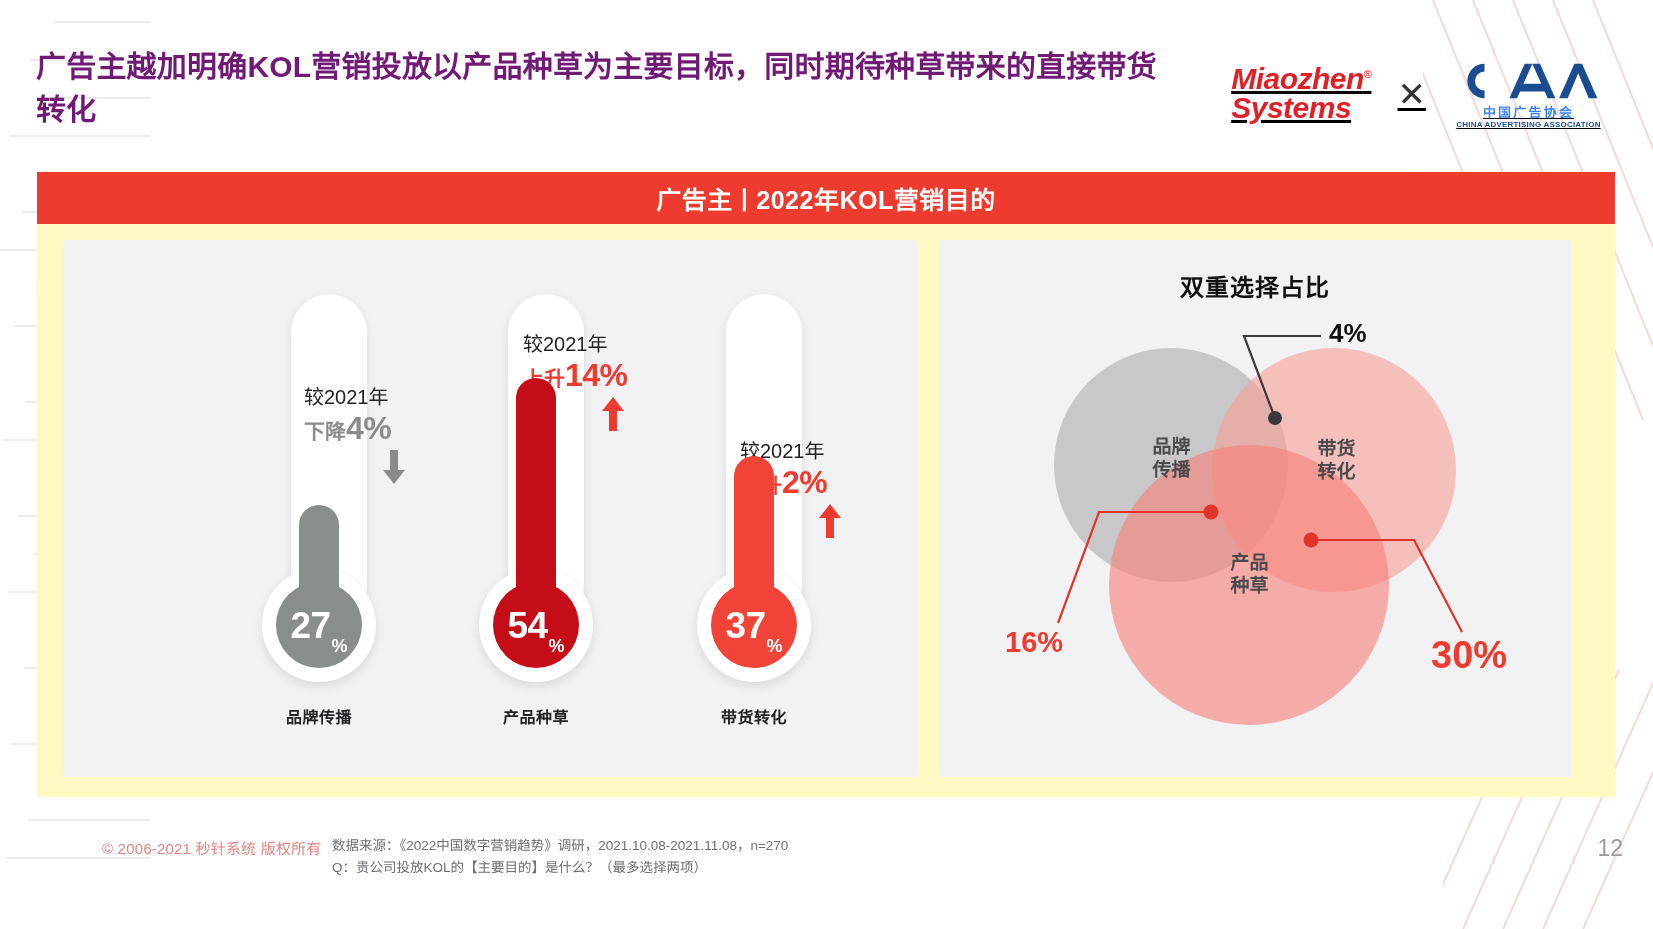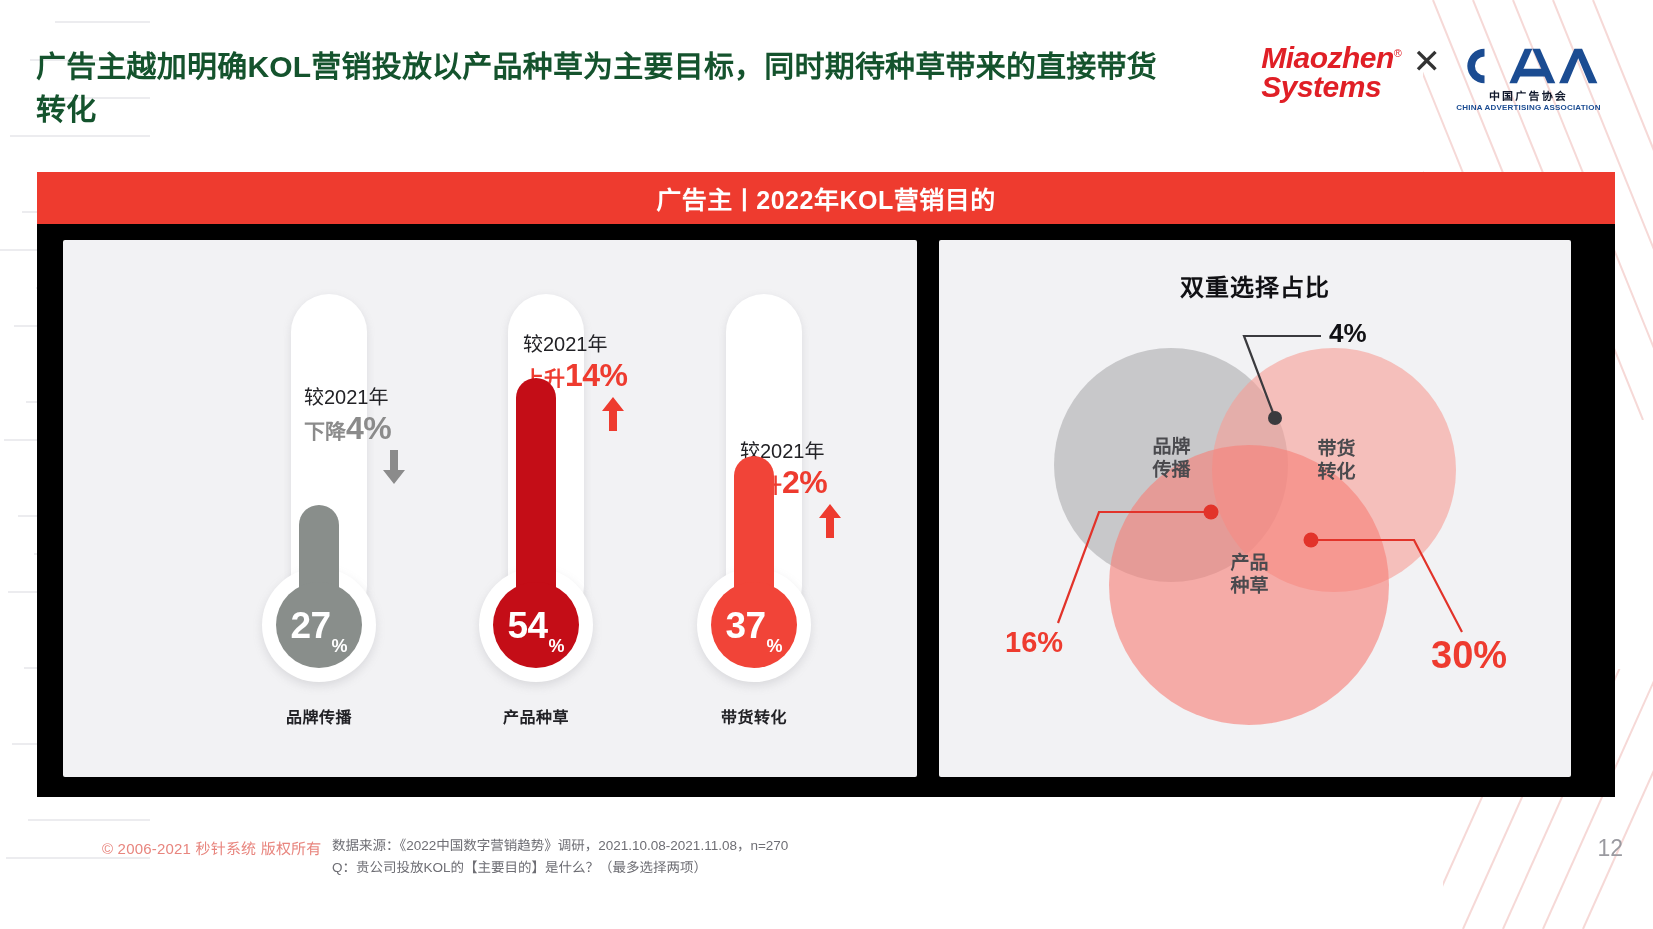--- a/index.html
+++ b/index.html
@@ -43,38 +43,39 @@
     pointer-events: none;
     z-index: 0;
   }
 
   
   .title {
     position: absolute;
     left: 36px;
     top: 46px;
     width: 1150px;
-    color: #14532d;
+    color: #701a75;
     font-size: 30px;
     font-weight: bold;
     line-height: 1.42;
     letter-spacing: 0.2px;
     z-index: 3;
   }
 
   
   .logos {
     position: absolute;
     right: 48px;
     top: 44px;
     height: 100px;
     display: flex;
-    align-items: flex-start;
-    gap: 11px;
+    align-items: center;
+    gap: 26px;
     z-index: 3;
+    text-decoration: underline;
   }
   .logo-mz {
     color: #E01F26;
     line-height: 0.96;
     font-weight: bold;
     font-style: italic;
     letter-spacing: -0.5px;
     text-align: left;
   }
   .logo-mz .l1 { font-size: 30px; display: block; position: relative; }
@@ -88,43 +89,43 @@
   .logo-x {
     font-size: 34px;
     color: #333333;
     font-weight: bold;
     line-height: 1;
   }
   .logo-caa { text-align: center; color: #1B4C92; line-height: 1; }
   .caa-mark { display: block; height: 44px; }
   .caa-cn {
     display: block;
-    font-size: 11px;
+    font-size: 13px;
     font-weight: bold;
     letter-spacing: 2.2px;
     margin-top: 3px;
-    color: #0f172a;
+    color: #3b82f6;
   }
   .caa-en {
     display: block;
     font-size: 8px;
     font-weight: bold;
     letter-spacing: 0.2px;
     margin-top: 2px;
     color: #1B4C92;
   }
 
   
   .card {
     position: absolute;
     left: 37px;
     top: 172px;
     width: 1578px;
     height: 625px;
-    background: #000000;
+    background: #fef9c3;
     z-index: 2;
   }
   .card-header {
     height: 52px;
     background: #EE3B2F;
     display: flex;
     align-items: center;
     justify-content: center;
     color: #ffffff;
     font-size: 25px;

